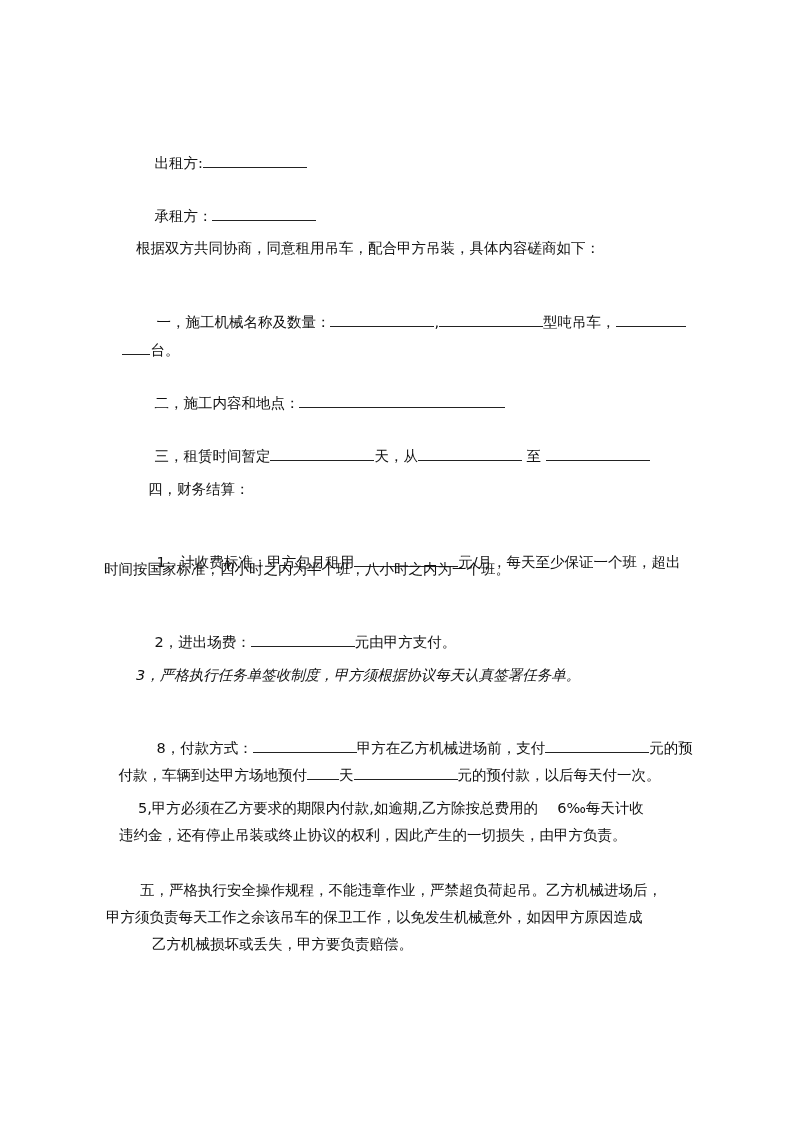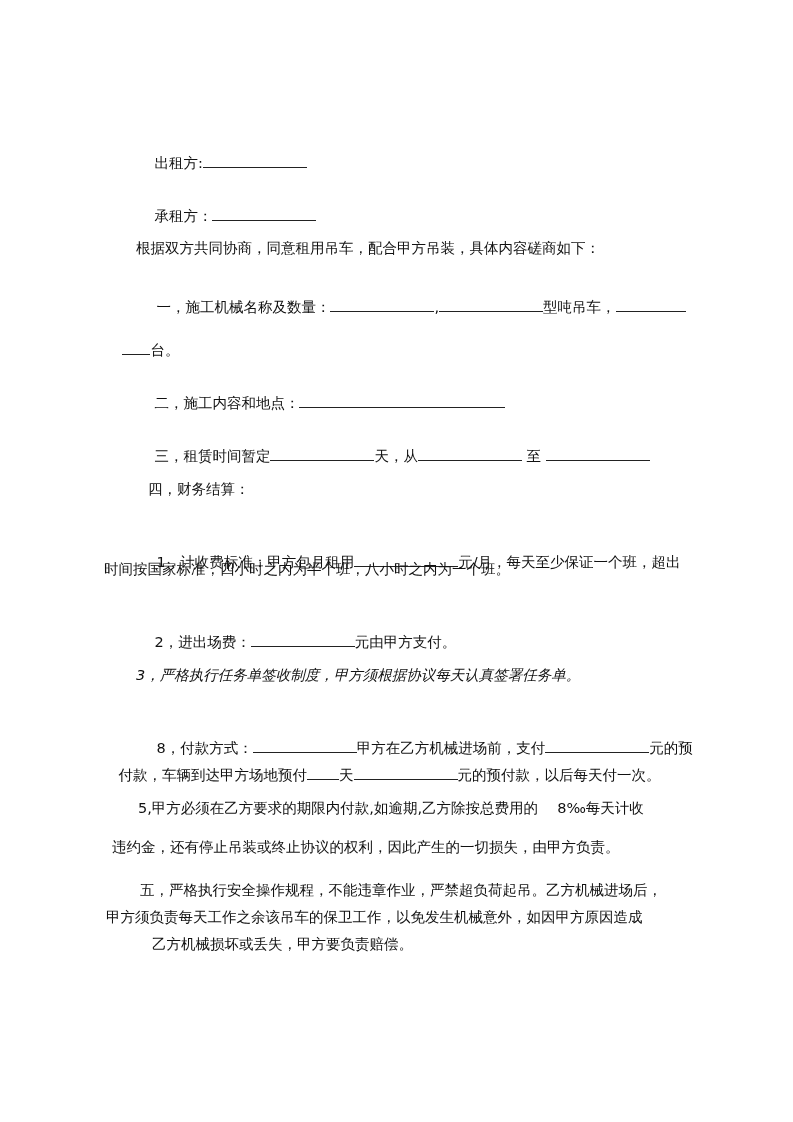--- a/index.html
+++ b/index.html
@@ -16,21 +16,21 @@
   <div class="line" style="left:136px; top:133px;">
     <span>出租方:</span><span class="blank" style="width:104px;"></span>
   </div>
 
   <div class="line" style="left:136px; top:186px;">
     <span>承租方：</span><span class="blank" style="width:104px;"></span>
   </div>
 
   <div class="line" style="left:136px; top:238px;">根据双方共同协商，同意租用吊车，配合甲方吊装，具体内容磋商如下：</div>
 
-  <div class="line" style="left:138px; top:277px;">
+  <div class="line" style="left:138px; top:292px;">
     <span>一，施工机械名称及数量：</span><span class="blank" style="width:104px;"></span><span>,</span><span class="blank" style="width:104px;"></span><span>型吨吊车，</span><span class="blank" style="width:70px;"></span>
   </div>
   <div class="line" style="left:104px; top:320px;">
     <span class="blank" style="width:28px;"></span><span>台。</span>
   </div>
 
   <div class="line" style="left:136px; top:373px;">
     <span>二，施工内容和地点：</span><span class="blank" style="width:206px;"></span>
   </div>
 
@@ -51,20 +51,20 @@
 
   <div class="line" style="left:136px; top:665px;font-style:italic;">3，严格执行任务单签收制度，甲方须根据协议每天认真签署任务单。</div>
 
   <div class="line" style="left:138px; top:718px;">
     <span>8，付款方式：</span><span class="blank" style="width:104px;"></span><span>甲方在乙方机械进场前，支付</span><span class="blank" style="width:104px;"></span><span>元的预</span>
   </div>
   <div class="line" style="left:104px; top:745px;font-family:Liberation Serif, serif;">
     <span>付款，车辆到达甲方场地预付</span><span class="blank" style="width:32px;"></span><span>天</span><span class="blank" style="width:104px;"></span><span>元的预付款，以后每天付一次。</span>
   </div>
 
-  <div class="line" style="left:138px; top:798px;">5,甲方必须在乙方要求的期限内付款,如逾期,乙方除按总费用的　 8‰每天计收</div>
-  <div class="line" style="left:112px; top:825px;margin-top:12px;">违约金，还有停止吊装或终止协议的权利，因此产生的一切损失，由甲方负责。</div>
+  <div class="line" style="left:138px; top:798px;">5,甲方必须在乙方要求的期限内付款,如逾期,乙方除按总费用的　 6‰每天计收</div>
+  <div class="line" style="left:119px; top:825px;">违约金，还有停止吊装或终止协议的权利，因此产生的一切损失，由甲方负责。</div>
 
   <div class="line" style="left:140px; top:880px;">五，严格执行安全操作规程，不能违章作业，严禁超负荷起吊。乙方机械进场后，</div>
   <div class="line" style="left:106px; top:907px;">甲方须负责每天工作之余该吊车的保卫工作，以免发生机械意外，如因甲方原因造成</div>
   <div class="line" style="left:104px; top:934px;margin-left:48px;">乙方机械损坏或丢失，甲方要负责赔偿。</div>
 
 </div>
 
 </body></html>

